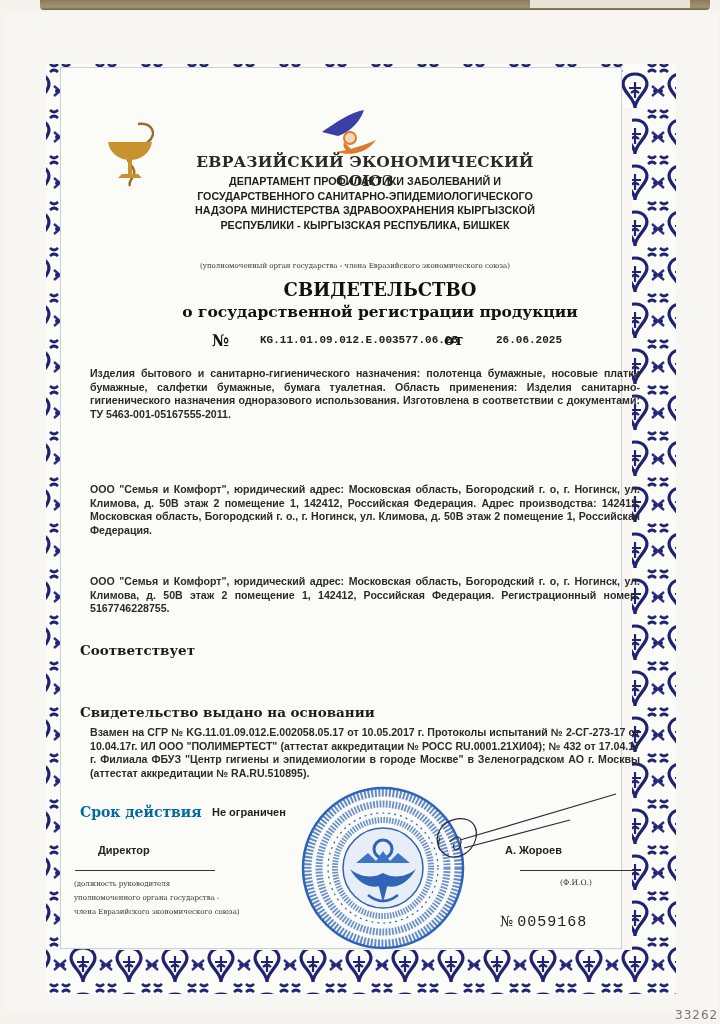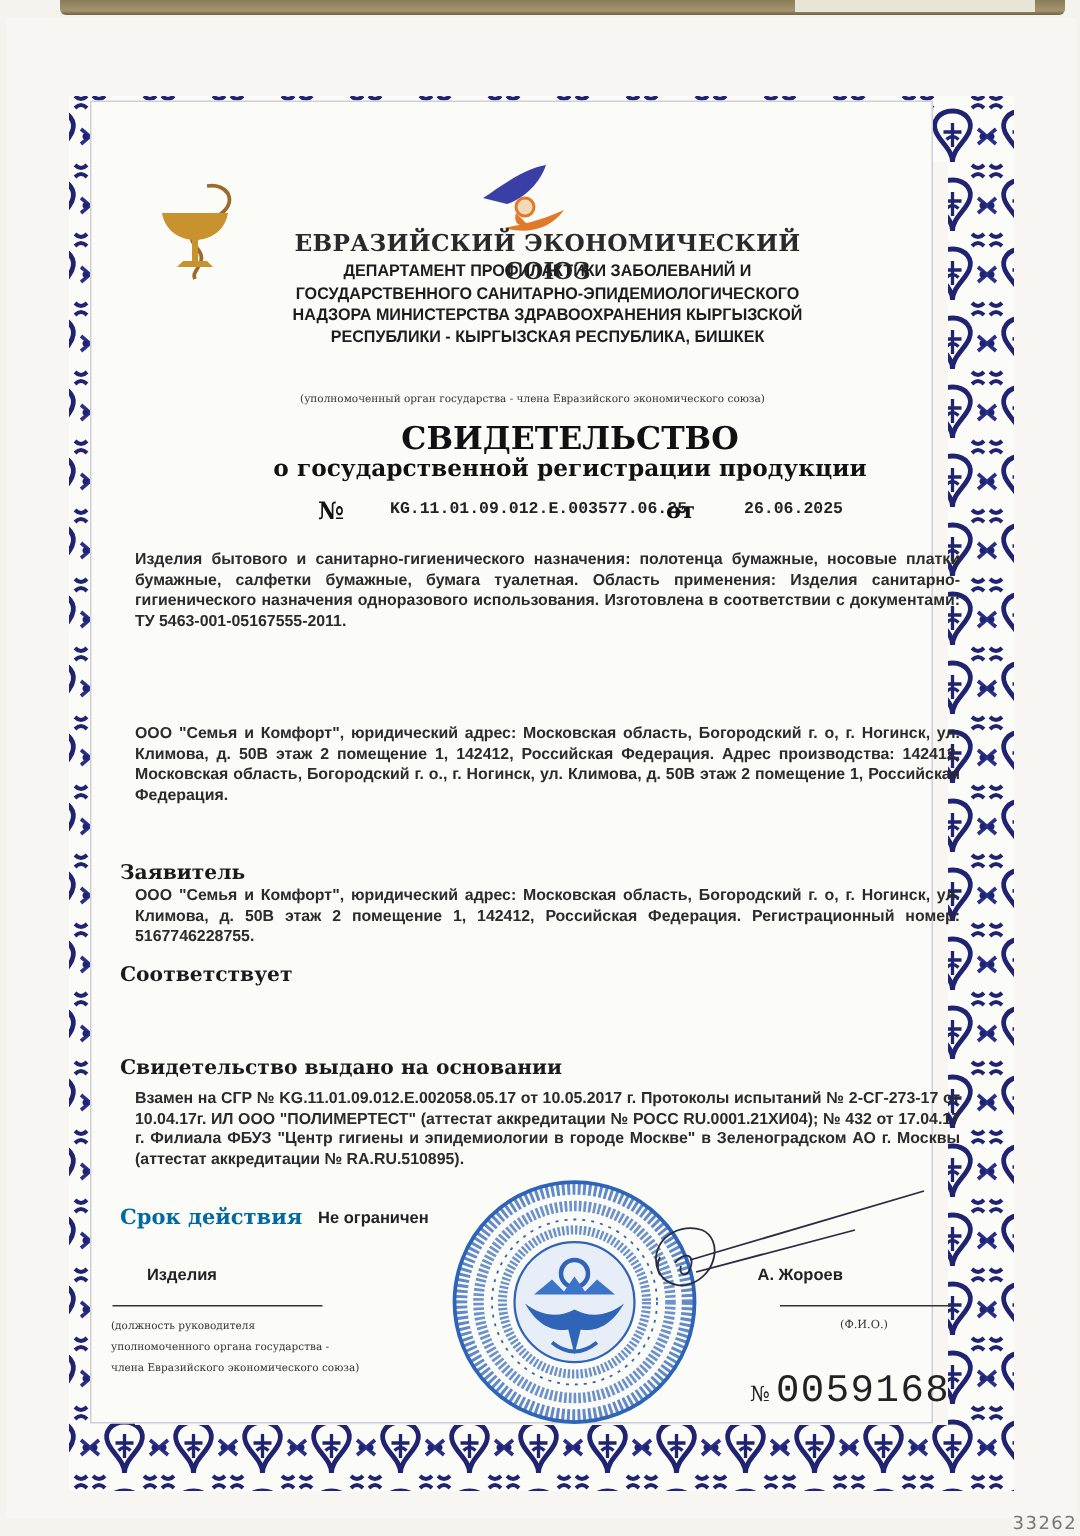--- a/index.html
+++ b/index.html
@@ -96,21 +96,21 @@
       font-size: 7px;
       color: #333;
     }
     .doc-title {
       position: absolute;
       left: 180px;
       top: 279px;
       width: 400px;
       text-align: center;
       font-weight: bold;
-      font-size: 21px;
+      font-size: 18px;
       color: #111;
     }
     .doc-subtitle {
       position: absolute;
       left: 150px;
       top: 302px;
       width: 460px;
       text-align: center;
       font-weight: bold;
       font-size: 15.5px;
@@ -164,21 +164,21 @@
     .position-note {
       position: absolute; left: 74px; top: 877px; width: 200px;
       font-size: 7px; line-height: 14px; color: #333;
     }
     .name-signer { position: absolute; left: 505px; top: 844px; font-size: 11px; font-weight: bold; font-family: "Liberation Sans", sans-serif; color:#222; }
     .sig-line-right { position: absolute; left: 520px; top: 870px; width: 115px; border-top: 1.5px solid #333; }
     .fio-note { position: absolute; left: 560px; top: 878px; font-size: 7.5px; color:#333; }
 
     .serial { position: absolute; left: 500px; top: 912px; color: #222; }
     .serial .no { font-size: 14px; font-family: "DejaVu Serif", serif; }
-    .serial .num { font-size: 26px; letter-spacing: 1px; margin-left: 4px; }
+    .serial .num { font-size: 15px; letter-spacing: 1px; margin-left: 4px; }
 
     .stamp { position: absolute; left: 298px; top: 783px; }
     .signature { position: absolute; left: 420px; top: 790px; }
 
     .archive-num {
       position: absolute; left: 675px; top: 1008px;
       font-size: 12px; color: #777; font-family: "DejaVu Sans", sans-serif;
       letter-spacing: 1px;
     }
   </style>
@@ -251,39 +251,38 @@
 
 <div class="section" style="top:366px">
   <p>Изделия бытового и санитарно-гигиенического назначения: полотенца бумажные, носовые платки бумажные, салфетки бумажные, бумага туалетная. Область применения: Изделия санитарно-гигиенического назначения одноразового использования. Изготовлена в соответствии с документами: ТУ 5463-001-05167555-2011.</p>
 </div>
 
 <div class="section" style="top:482px">
   <p>ООО "Семья и Комфорт", юридический адрес: Московская область, Богородский г. о, г. Ногинск, ул. Климова, д. 50В этаж 2 помещение 1, 142412, Российская Федерация. Адрес производства: 142412, Московская область, Богородский г. о., г. Ногинск, ул. Климова, д. 50В этаж 2 помещение 1, Российская Федерация.</p>
 </div>
 
 <div class="section" style="top:574px">
-  <h3>Заявитель</h3>
   <p>ООО "Семья и Комфорт", юридический адрес: Московская область, Богородский г. о, г. Ногинск, ул. Климова, д. 50В этаж 2 помещение 1, 142412, Российская Федерация. Регистрационный номер: 5167746228755.</p>
 </div>
 
 <div class="section" style="top:642px">
   <h3>Соответствует</h3>
 </div>
 
 <div class="section" style="top:704px">
   <h3>Свидетельство выдано на основании</h3>
   <p style="margin-top:6px">Взамен на СГР № KG.11.01.09.012.E.002058.05.17 от 10.05.2017 г. Протоколы испытаний № 2-СГ-273-17 от 10.04.17г. ИЛ ООО "ПОЛИМЕРТЕСТ" (аттестат аккредитации № РОСС RU.0001.21ХИ04); № 432 от 17.04.17 г. Филиала ФБУЗ "Центр гигиены и эпидемиологии в городе Москве" в Зеленоградском АО г. Москвы (аттестат аккредитации № RA.RU.510895).</p>
 </div>
 
 <div class="validity">
   <span class="label serif">Срок действия</span>
   <span class="value">Не ограничен</span>
 </div>
 
-<div class="director">Изделия</div>
+<div class="director">Директор</div>
 <div class="sig-line-left"></div>
 <div class="position-note serif">
   <div>(должность руководителя</div>
   <div>уполномоченного органа государства -</div>
   <div>члена Евразийского экономического союза)</div>
 </div>
 
 <svg class="stamp" width="170" height="170" viewBox="0 0 170 170">
   <circle cx="85" cy="85" r="80" fill="none" stroke="#2f64b8" stroke-width="2.5"></circle>
   <circle cx="85" cy="85" r="76" fill="none" stroke="#2f64b8" stroke-width="9" stroke-dasharray="2 1.6" opacity="0.75"></circle>

